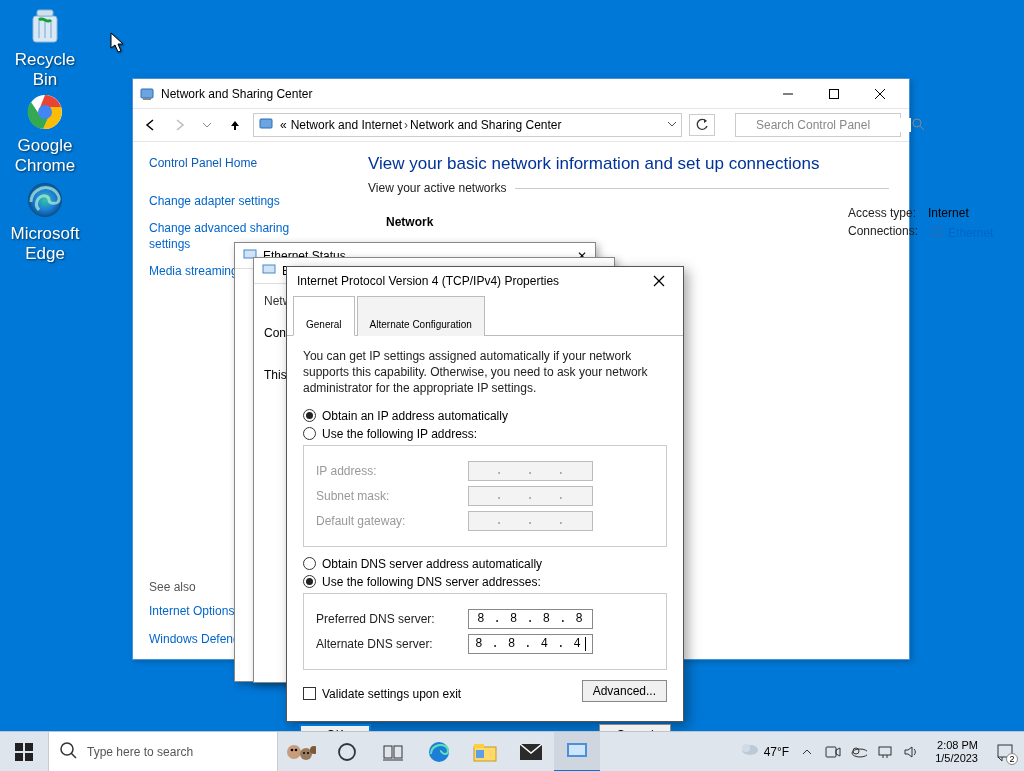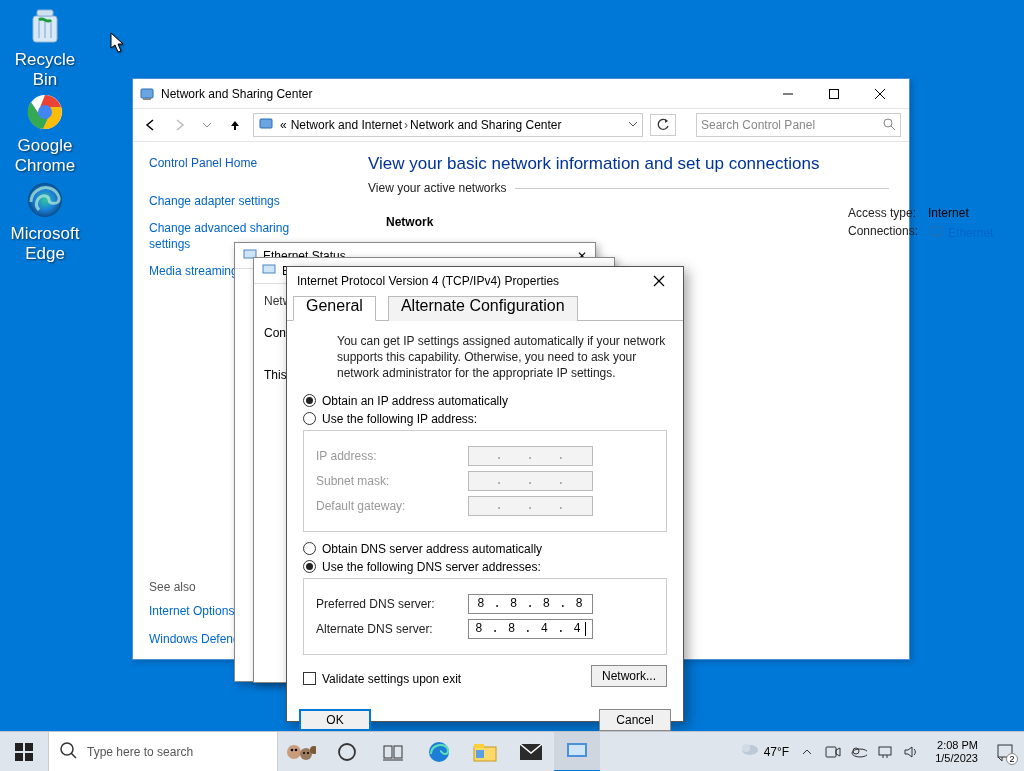--- a/index.html
+++ b/index.html
@@ -33,21 +33,21 @@
   .cp-toolbar {
     height:34px; border-top:1px solid #e5e5e5; border-bottom:1px solid #e5e5e5;
     display:flex; align-items:center; padding:0 8px; gap:8px;
   }
   .navbtn { width:20px;height:20px; display:flex;align-items:center;justify-content:center; color:#777; }
   .navbtn.enabled { color:#000; }
   .cp-address { flex:1; display:flex; align-items:center; border:1px solid #ccc; height:24px; padding:0 4px; background:#fff; font-size:12px; }
   .cp-address .crumb { margin:0 2px; }
   .cp-address .chev { color:#555; margin:0 0; }
   .cp-refresh, .cp-address-dd { width:26px;height:22px; border:1px solid #ccc; margin-left:-1px; display:flex;align-items:center;justify-content:center; }
-  .cp-search { width:205px; height:24px; border:1px solid #ccc; margin-left:12px; display:flex; align-items:center; padding:0 4px; color:#777; }
+  .cp-search { width:166px; height:24px; border:1px solid #ccc; margin-left:12px; display:flex; align-items:center; padding:0 20px; color:#777; }
   .cp-search input { border:none; outline:none; flex:1; font-size:12px; color:#333; }
   .cp-search input::placeholder { color:#888; }
 
   .cp-body { display:flex; height: calc(100% - 63px); }
   .cp-nav { width: 215px; padding: 14px 16px; font-size:12px; }
   .cp-nav .link { color:#0066cc; margin-bottom:12px; cursor:pointer; line-height:1.3; }
   .cp-nav .seealso { margin-top: 300px; color:#555; font-size:12px; }
   .cp-nav .seealso .link { margin-top:10px; }
   .cp-main { flex:1; padding: 10px 20px; position:relative; }
   .cp-heading { color:#003399; font-size:17px; font-weight:400; margin: 2px 0 14px; }
@@ -75,24 +75,24 @@
   
   .ipv4 {
     position:absolute; left:286px; top:266px; width:398px; height:456px;
     background:#fff; border:1px solid #555; box-shadow:4px 4px 12px rgba(0,0,0,.35);
     z-index:30;
   }
   .ipv4-title { height:28px; display:flex; align-items:center; padding:4px 10px; font-size:12px; }
   .ipv4-title .t { flex:1; }
   .ipv4-title .x { width:28px; height:28px; display:flex;align-items:center;justify-content:center; }
   .ipv4-tabs { display:flex; padding: 0 6px; border-bottom:1px solid #bbb; }
-  .ipv4-tab { padding:0 12px 5px; border:1px solid #bbb; border-bottom:none; background:#f3f3f3; margin-right:12px; font-size:16px; position:relative; top:1px; }
+  .ipv4-tab { padding:22px 12px 5px; border:1px solid #bbb; border-bottom:none; background:#f3f3f3; margin-right:2px; font-size:10px; position:relative; top:1px; }
   .ipv4-tab.active { background:#fff; border-bottom:1px solid #fff; }
   .ipv4-body { padding: 12px 16px; font-size:12px; }
-  .ipv4-desc { color:#222; line-height:1.35; margin-bottom: 12px; margin-left: 34px; }
+  .ipv4-desc { color:#222; line-height:1.35; margin-bottom: 12px; }
   .radio-row { display:flex; align-items:center; gap:6px; margin: 4px 0; }
   .radio { width:13px;height:13px; border:1px solid #333; border-radius:50%; display:inline-flex;align-items:center;justify-content:center; }
   .radio.checked::after { content:''; width:7px;height:7px;background:#222; border-radius:50%; }
   .group-frame { border:1px solid #ccc; padding: 10px 12px; margin-bottom:10px; }
   .field-row { display:flex; align-items:center; margin:5px 0; }
   .field-row .fl { width:152px; color:#222; }
   .field-row.disabled .fl { color:#999; }
   .ip-input { width:125px; height:20px; border:1px solid #888; display:flex; align-items:center; justify-content:space-evenly; font-family:"Courier New",monospace; letter-spacing:1px; padding:0 4px; }
   .ip-input.disabled { background:#f3f3f3; border-color:#bbb; color:#999; }
   .chk-row { display:flex; align-items:center; gap:6px; margin-top:6px; }
@@ -394,21 +394,21 @@
               <span class="cursor-bar"></span>
             </span>
           </div>
       </div>
 
       <div class="lower-row">
         <div class="chk-row">
           <span class="chk"></span>
           <span>Validate settings upon exit</span>
         </div>
-        <div class="btn">Network...</div>
+        <div class="btn">Advanced...</div>
       </div>
     </div>
     <div class="ipv4-buttons">
       <div class="btn primary">OK</div>
       <div class="btn">Cancel</div>
     </div>
   </div>
 
   <div class="taskbar">
     <div class="start">

